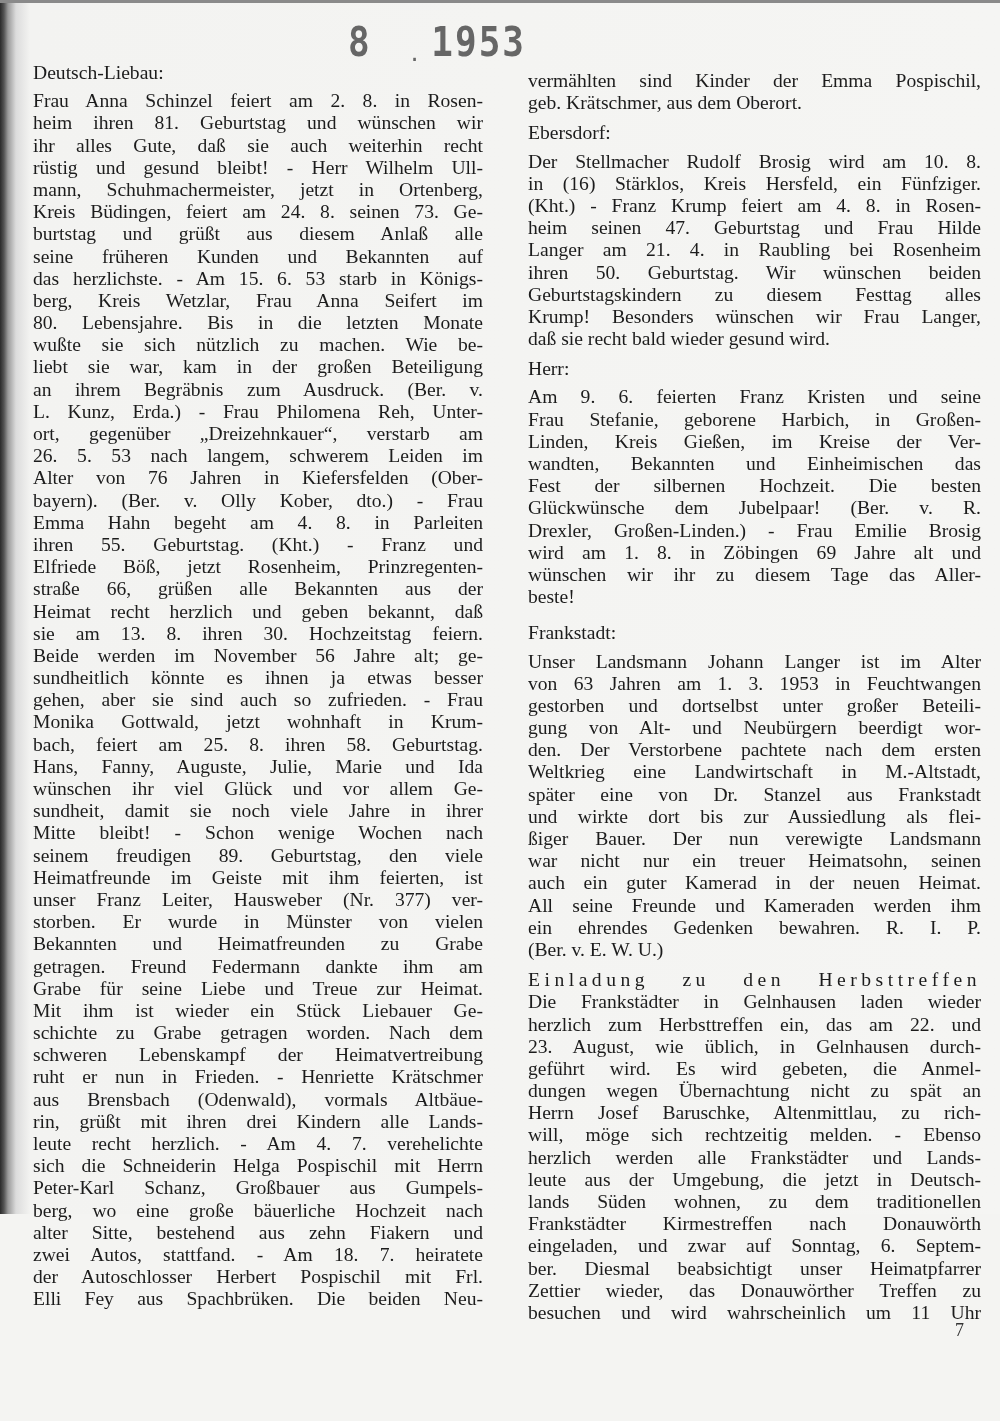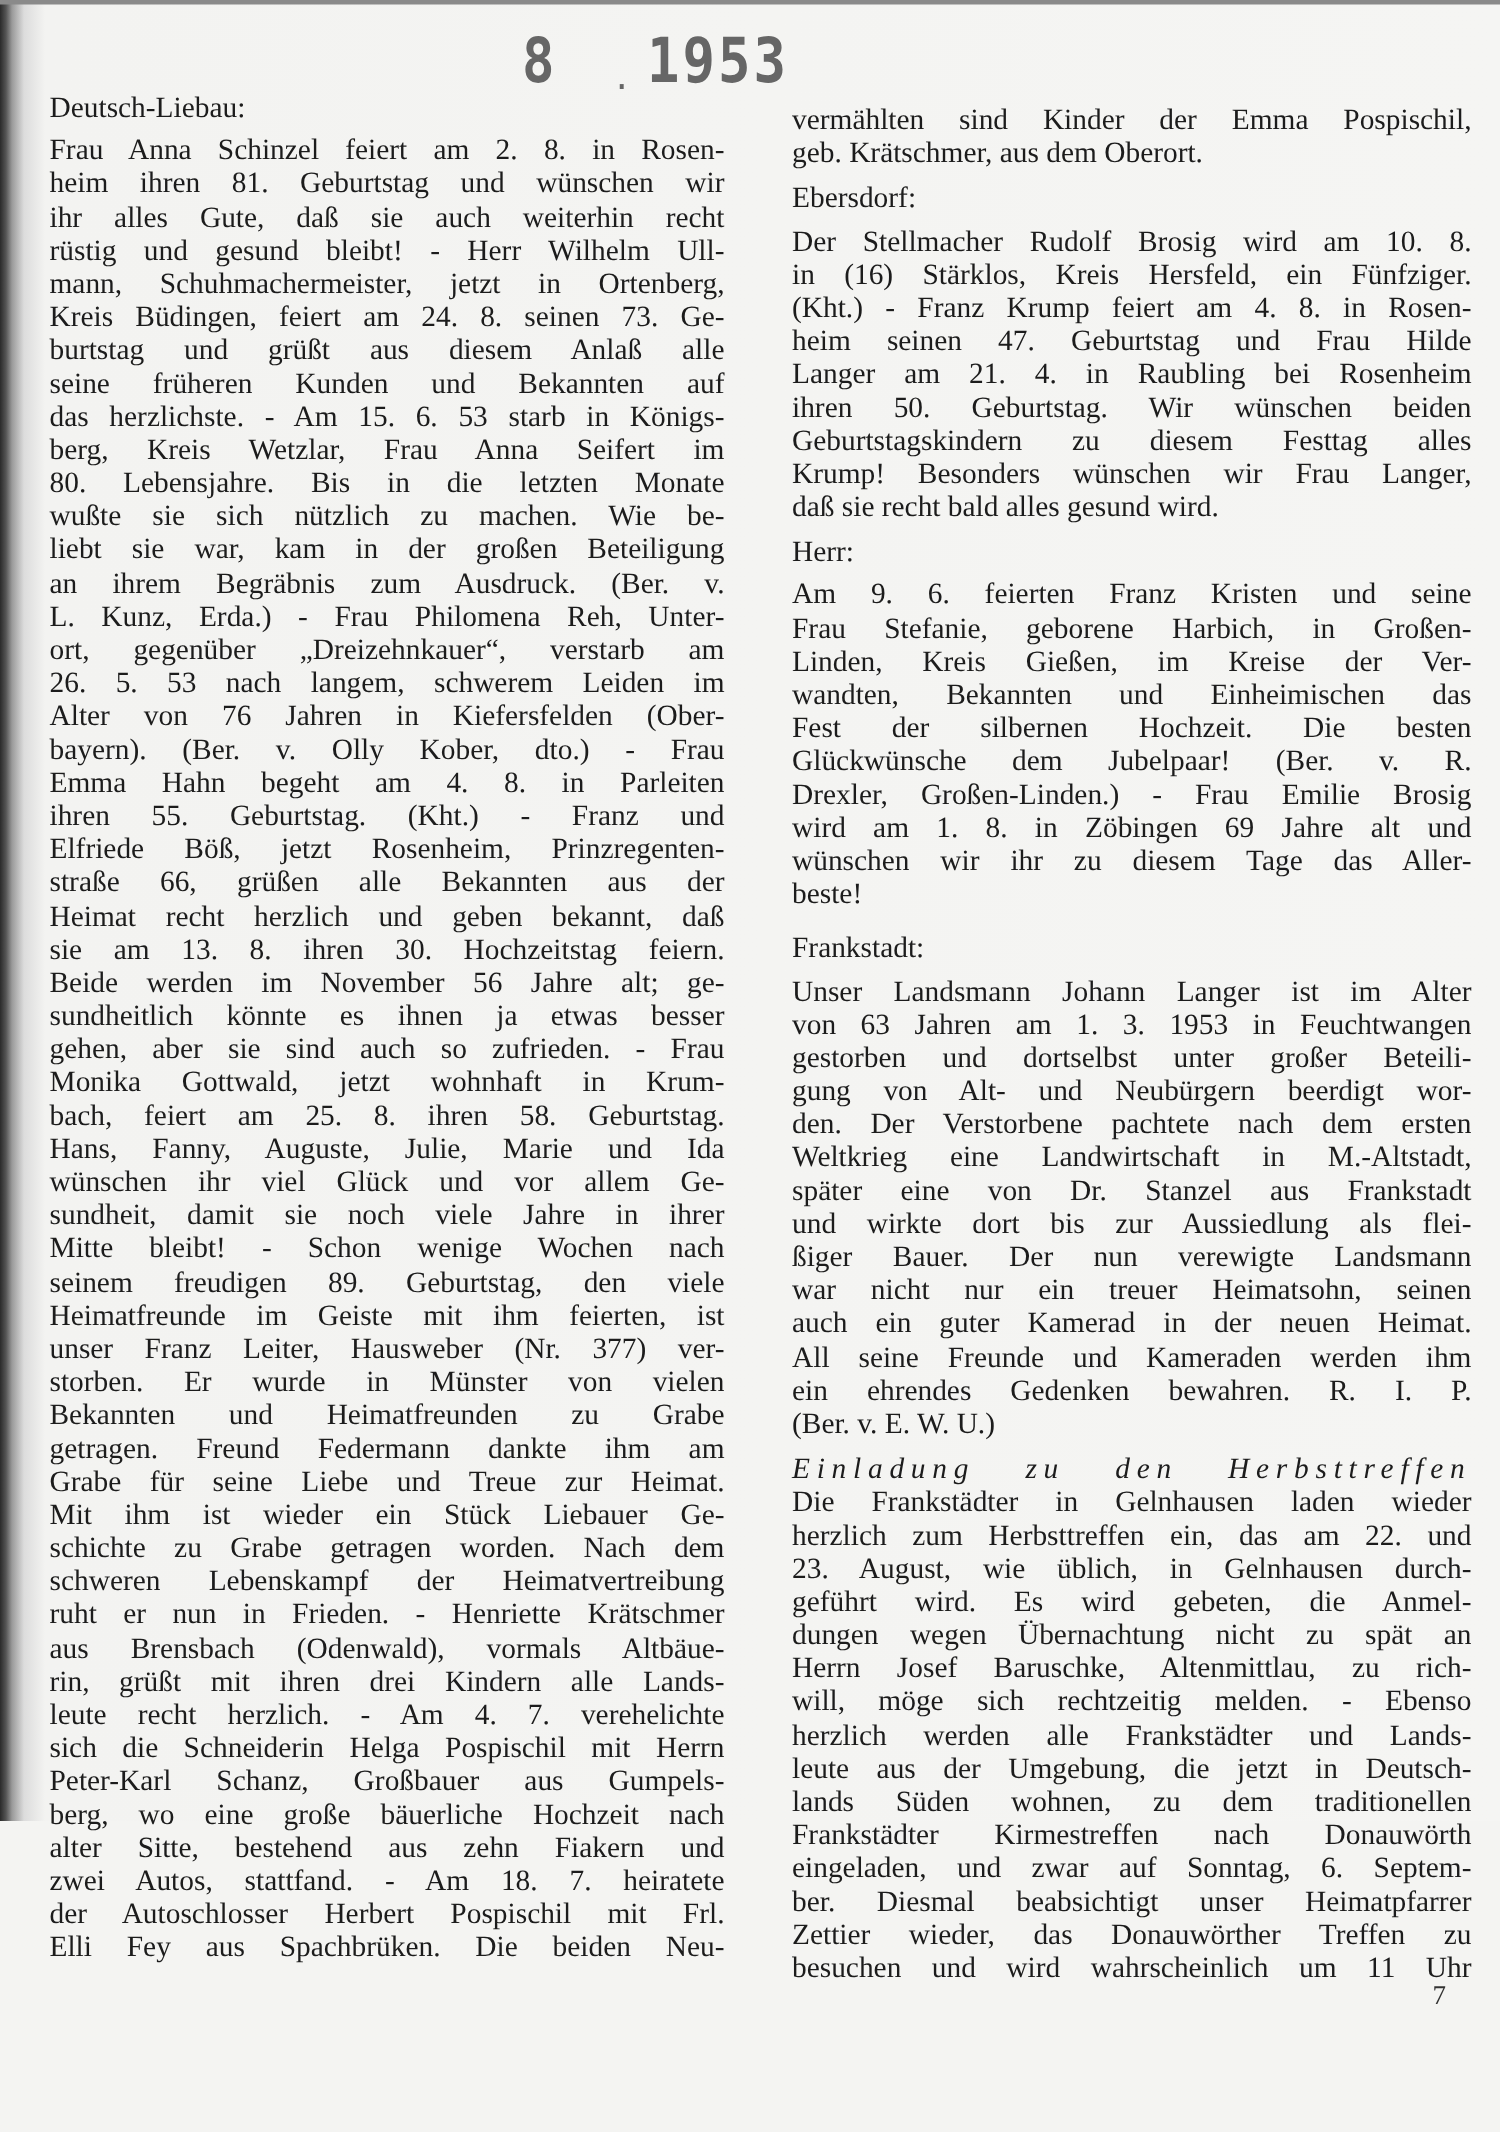--- a/index.html
+++ b/index.html
@@ -40,21 +40,21 @@
   .para { margin: 0; }
   .line {
     display: block; white-space: nowrap;
     text-align: justify; text-align-last: justify;
     height: 22.2px;
   }
   .line.last { text-align-last: left; }
   .spaced {
     display: block; white-space: nowrap;
     text-align: justify; text-align-last: justify;
-    letter-spacing: 4.5px; height: 22.2px; font-style: italic;
+    letter-spacing: 4.5px; height: 22.2px;
   }
   .gap { height: 8px; }
   .gap-big { height: 14px; }
   .page-number {
     position: absolute; left: 955px; top: 1320px; font-size: 18px; color: #333;
   }
 </style>
 </head>
 <body>
 
@@ -135,21 +135,21 @@
     <div class="section-head">Ebersdorf:</div>
     <div class="para" id="ebersdorf-para">
         <span class="line">Der Stellmacher Rudolf Brosig wird am 10. 8.</span>
         <span class="line">in (16) Stärklos, Kreis Hersfeld, ein Fünfziger.</span>
         <span class="line">(Kht.) - Franz Krump feiert am 4. 8. in Rosen-</span>
         <span class="line">heim seinen 47. Geburtstag und Frau Hilde</span>
         <span class="line">Langer am 21. 4. in Raubling bei Rosenheim</span>
         <span class="line">ihren 50. Geburtstag. Wir wünschen beiden</span>
         <span class="line">Geburtstagskindern zu diesem Festtag alles</span>
         <span class="line">Krump! Besonders wünschen wir Frau Langer,</span>
-        <span class="line last">daß sie recht bald alles gesund wird.</span>
+        <span class="line last">daß sie recht bald wieder gesund wird.</span>
       </div>
     <div class="gap"></div>
     <div class="section-head">Herr:</div>
     <div class="para" id="elbe-para">
         <span class="line">Am 9. 6. feierten Franz Kristen und seine</span>
         <span class="line">Frau Stefanie, geborene Harbich, in Großen-</span>
         <span class="line">Linden, Kreis Gießen, im Kreise der Ver-</span>
         <span class="line">wandten, Bekannten und Einheimischen das</span>
         <span class="line">Fest der silbernen Hochzeit. Die besten</span>
         <span class="line">Glückwünsche dem Jubelpaar! (Ber. v. R.</span>

